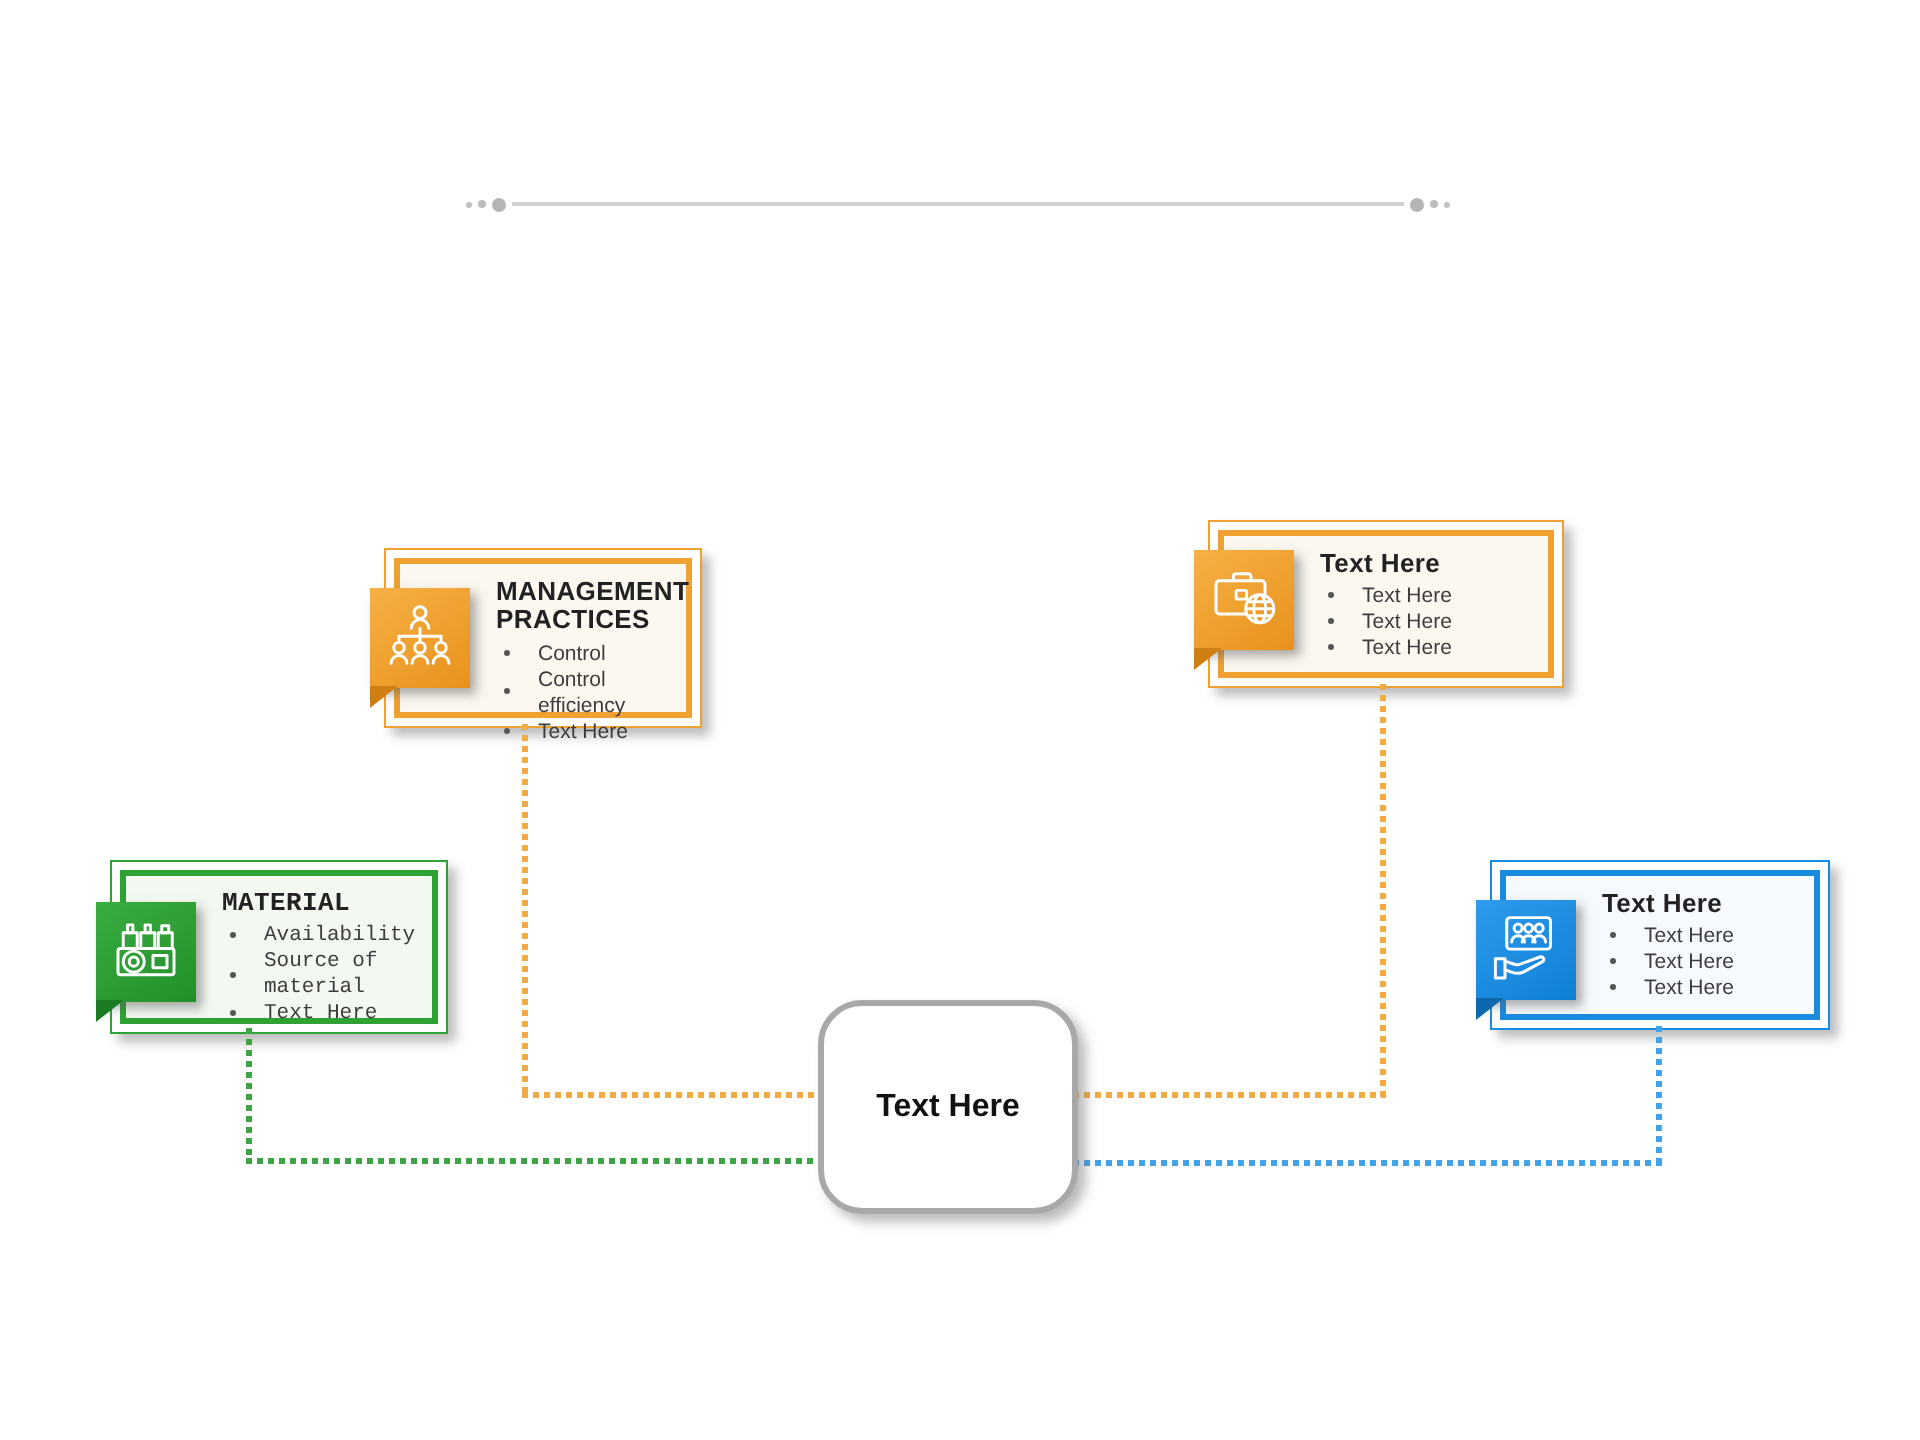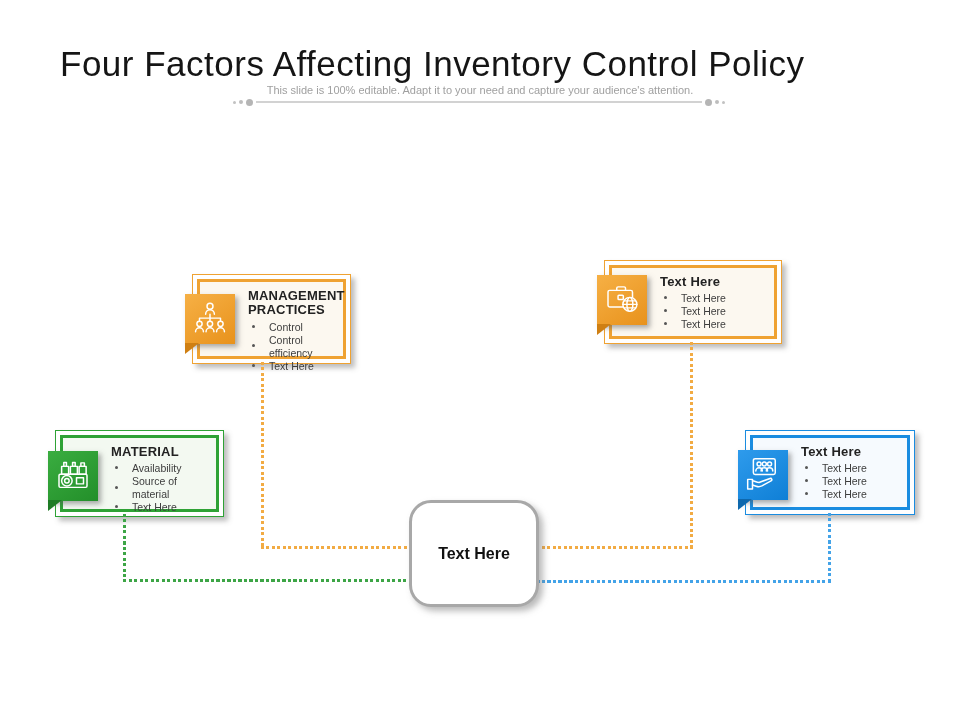--- a/index.html
+++ b/index.html
@@ -40,21 +40,21 @@
   .icon-tab::after{content:"";position:absolute;left:0;bottom:-10px;width:0;height:0;
             border-top:11px solid var(--cd);border-right:14px solid transparent;}
   .icon-tab svg{width:42px;height:42px;stroke:#fff;fill:none;
             stroke-width:1.7;stroke-linecap:round;stroke-linejoin:round;}
 
   
   #f-management{left:192px;top:274px;width:157px;height:88px;}
   #f-management .icon-tab{top:19px;}
   #f-topright{left:604px;top:260px;width:176px;height:82px;}
   #f-topright .icon-tab{top:14px;}
-  #f-material{left:55px;top:430px;width:167px;height:85px;}
+  #f-material{left:55px;top:430px;width:167px;height:85px;font-family:Liberation Mono, monospace;}
   #f-material .icon-tab{top:20px;}
   #f-right{left:745px;top:430px;width:168px;height:83px;}
   #f-right .icon-tab{top:19px;}
 
   
   .center-box{position:absolute;left:409px;top:500px;width:124px;height:101px;
               background:#fff;border:3px solid #a8a8a8;border-radius:22px;
               box-shadow:4px 4px 6px rgba(120,120,120,.5);z-index:5;
               display:flex;align-items:center;justify-content:center;
               font-size:16px;font-weight:bold;color:#111;}
@@ -73,22 +73,20 @@
   #c-mat-v{left:123px;top:514px;height:68px;}
   #c-mat-h{left:123px;top:579px;width:288px;}
   #c-team-v{left:828px;top:513px;height:70px;}
   #c-team-h{left:531px;top:580px;width:300px;}
 </style>
 </head>
 <body>
 
 <div class="slide">
 
-  <div class="title">Four Factors Affecting Inventory Control Policy</div>
-  <div class="subtitle">This slide is 100% editable. Adapt it to your need and capture your audience's attention.</div>
   <div class="divider">
     <span class="d1"></span>
     <span class="d2"></span>
     <span class="d3"></span>
     <span class="rule"></span>
     <span class="d3"></span>
     <span class="d2"></span>
     <span class="d1"></span>
   </div>
 

